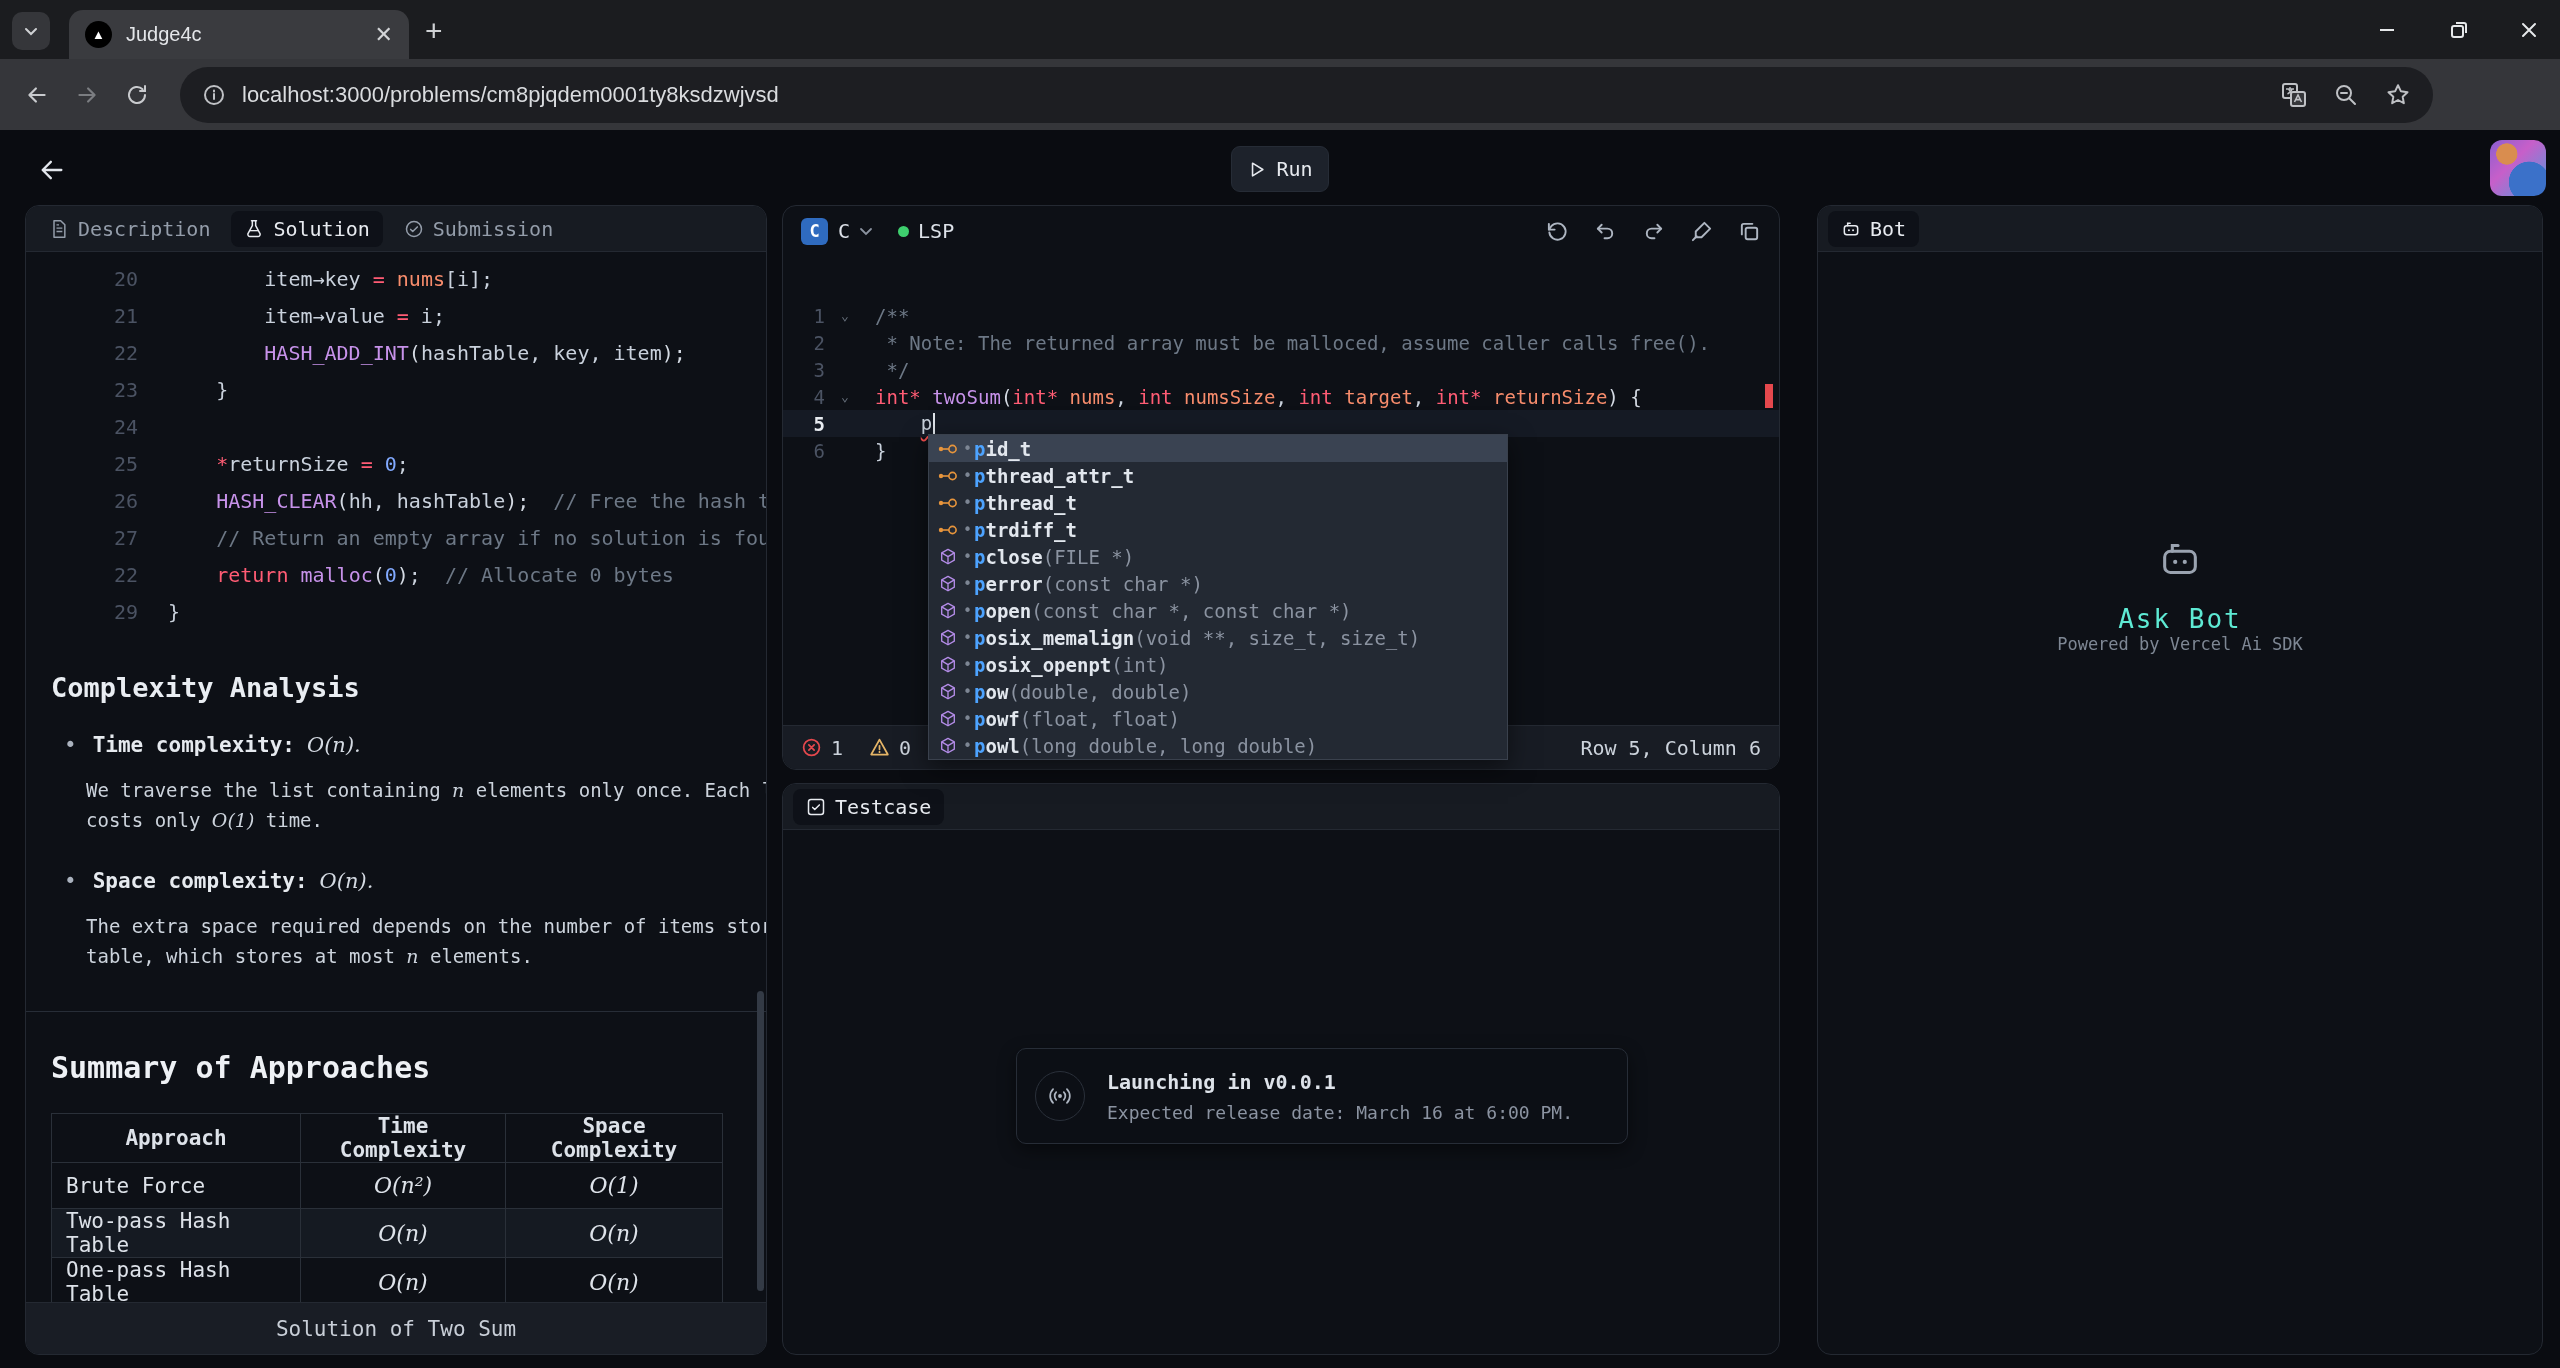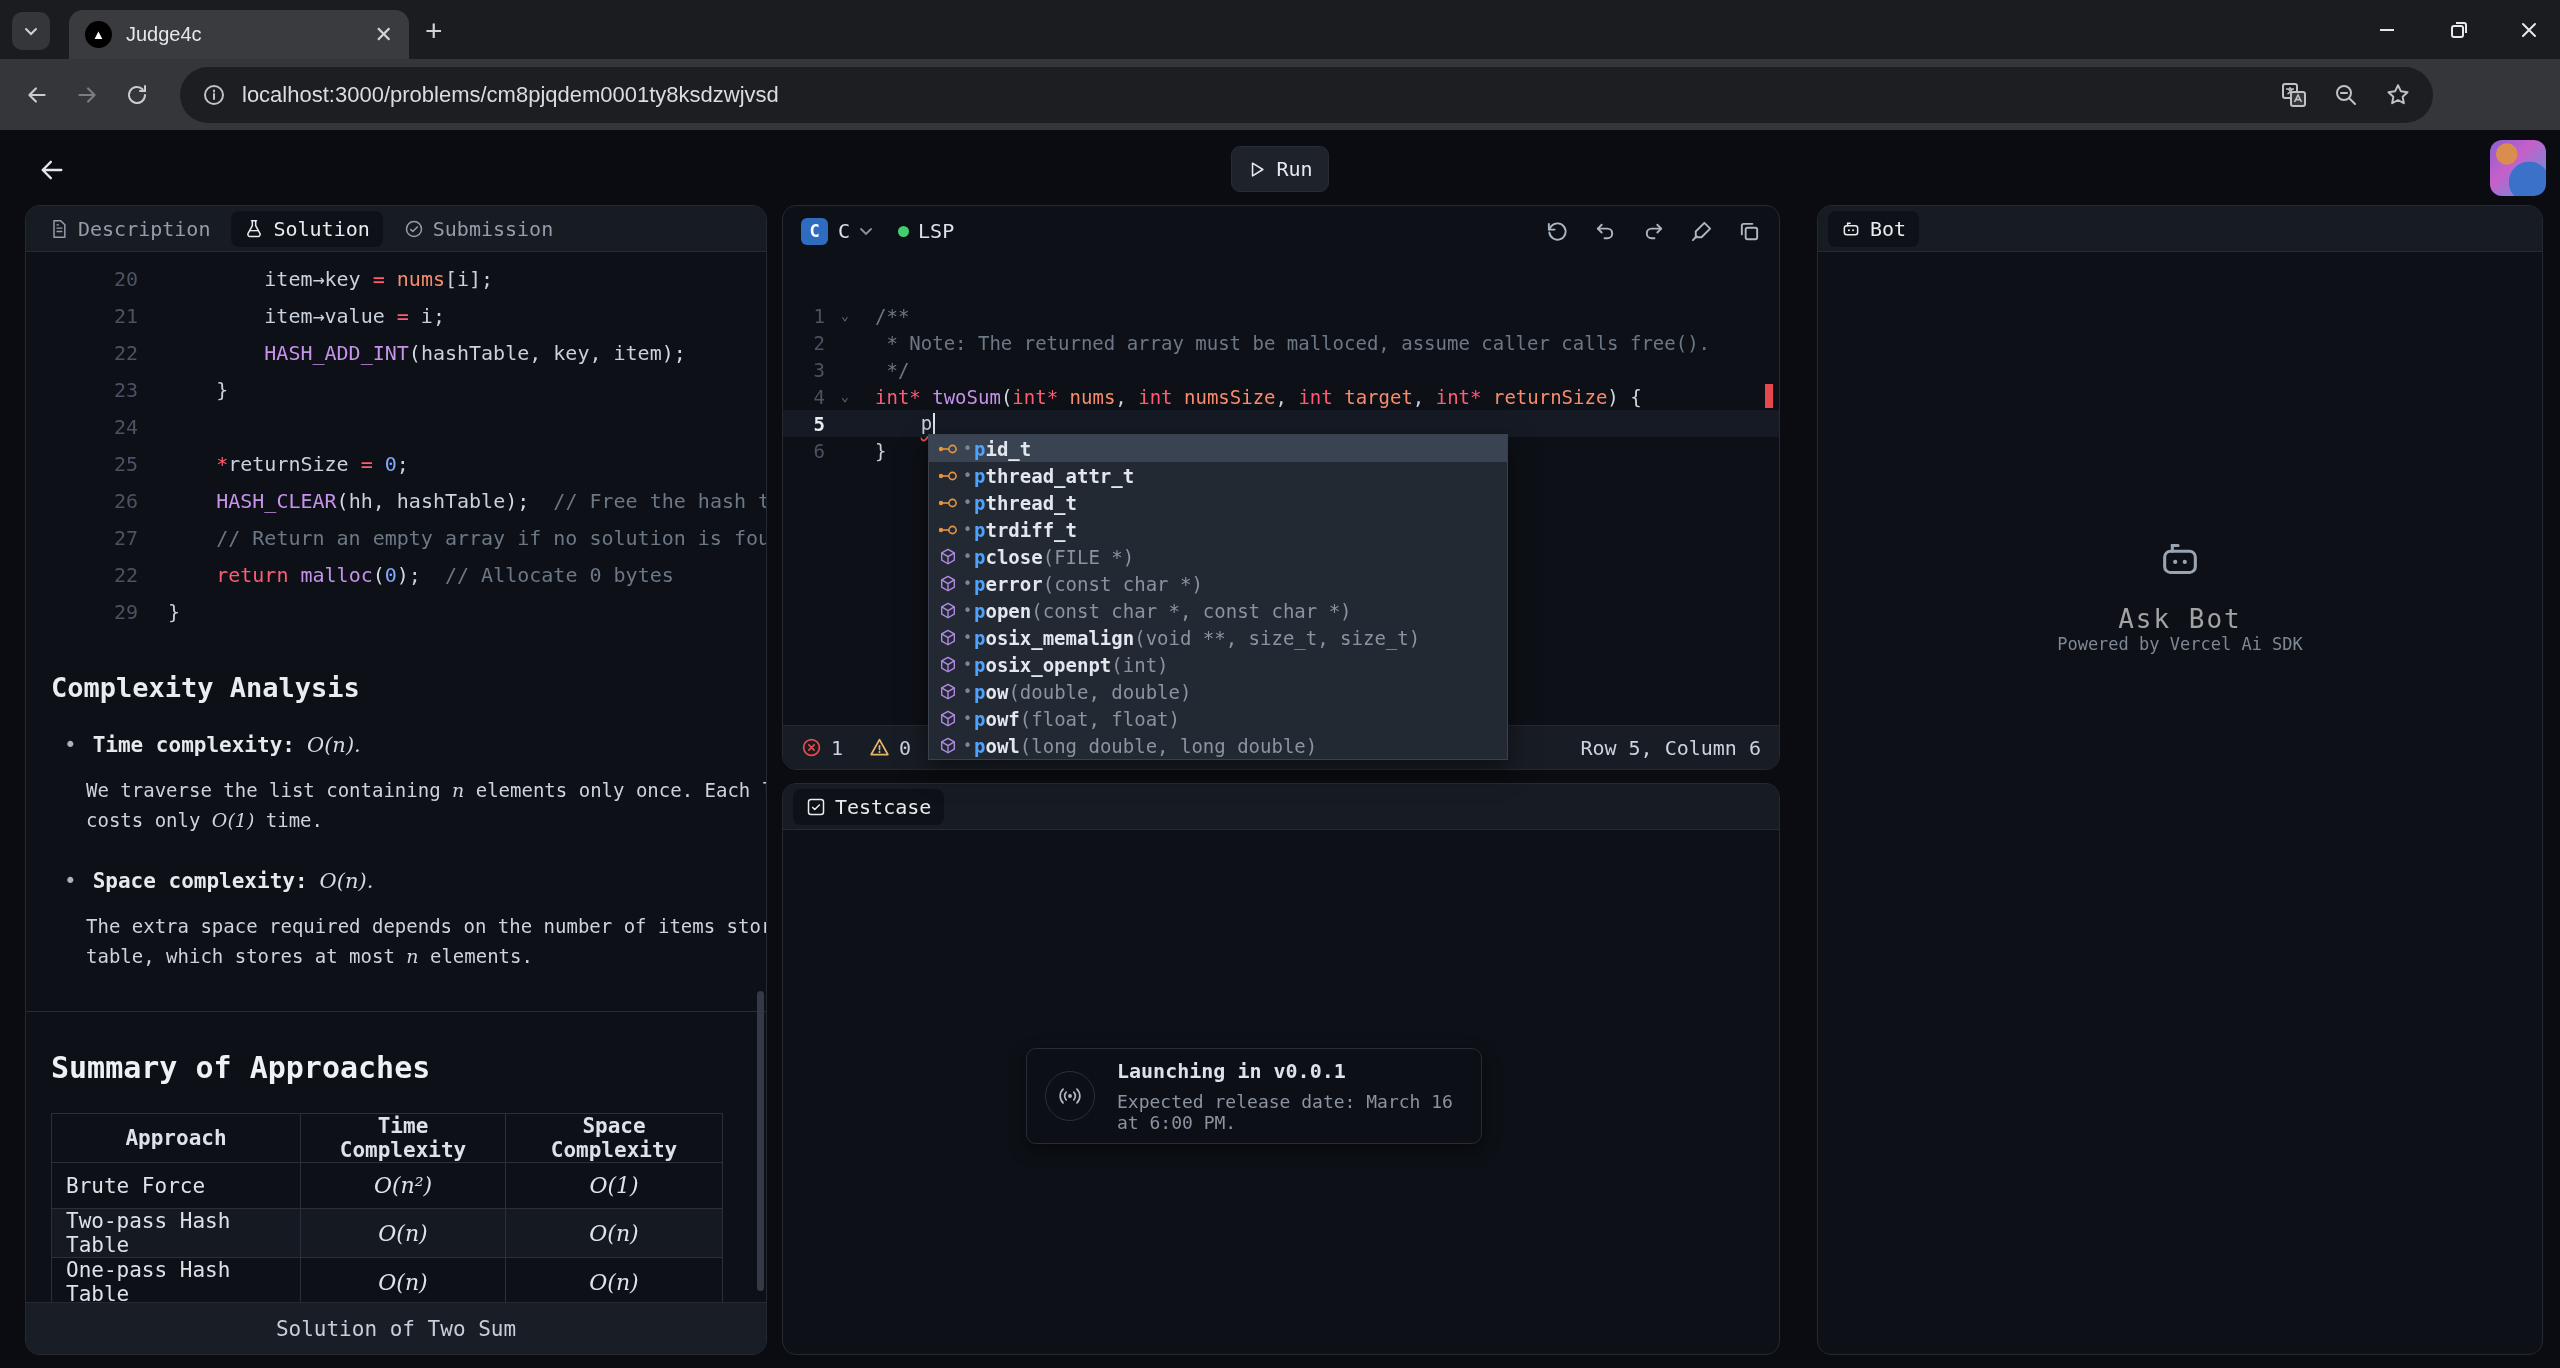--- a/index.html
+++ b/index.html
@@ -118,33 +118,33 @@
   .ac-row { height:27px; display:flex; align-items:center; padding:0 8px; font-size:19px; white-space:pre; }
   .ac-row.selected { background:#3a4352; }
   .ac-ic { width:22px; display:flex; justify-content:center; flex:none; margin-right:4px; }
   .ac-dot { color:#7d8694; font-size:15px; margin-right:2px; }
   .ac-prefix { color:#4da3ff; font-weight:bold; }
   .ac-rest { color:#e2e7ee; font-weight:bold; }
   .ac-sig { color:#8b93a1; }
 
   
   #testcase-panel { left:782px; top:653px; width:998px; height:572px; }
-  .toast { position:absolute; left:243px; top:264px; width:456px; height:96px; background:#0c0f15;
+  .toast { position:absolute; left:233px; top:264px; width:612px; height:96px; background:#0c0f15;
     border:1px solid #272d37; border-radius:10px; display:flex; align-items:center; padding:0 18px;
     box-shadow:0 6px 18px rgba(0,0,0,.45); }
   .toast-ic { width:50px; height:50px; border-radius:50%; border:1px solid #2a303a; color:#aeb6c2;
     display:flex; align-items:center; justify-content:center; flex:none; }
   .toast-txt { margin-left:22px; }
   .toast-title { color:#dde2e9; font-size:20px; font-weight:bold; }
   .toast-sub { color:#8b93a1; font-size:18px; margin-top:8px; }
 
   
   #bot-panel { left:1817px; top:75px; width:726px; height:1150px; }
   .bot-center { position:absolute; left:0; top:330px; width:100%; text-align:center; color:#9aa3b0; }
-  .bot-title { font-size:26px; color:#a3a3a3; margin-top:22px; letter-spacing:2px; }
+  .bot-title { font-size:26px; color:#5eead4; margin-top:22px; letter-spacing:2px; }
   .bot-powered { font-size:17px; color:#7e8794; }
   .bot-input { position:absolute; left:17px; top:956px; width:692px; height:148px; background:#1e222b;
     border:1px solid #272c36; border-radius:12px; padding:16px 18px; }
   .bot-placeholder { color:#8b93a1; font-size:19px; }
   .send-ic { position:absolute; right:18px; bottom:16px; color:#c2c9d4; }
   .resize-handle { position:absolute; right:6px; bottom:5px; width:10px; height:10px;
     border-right:2px solid #6b7480; border-bottom:2px solid #6b7480; transform:skew(-45deg,0) scale(.7); opacity:.8; }
 
   svg { display:block; }
 </style>

